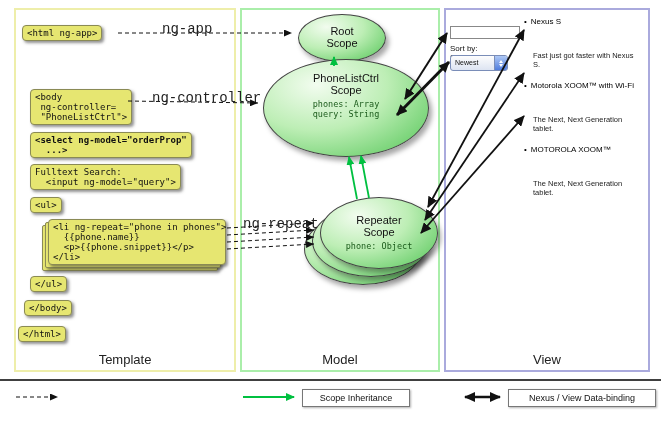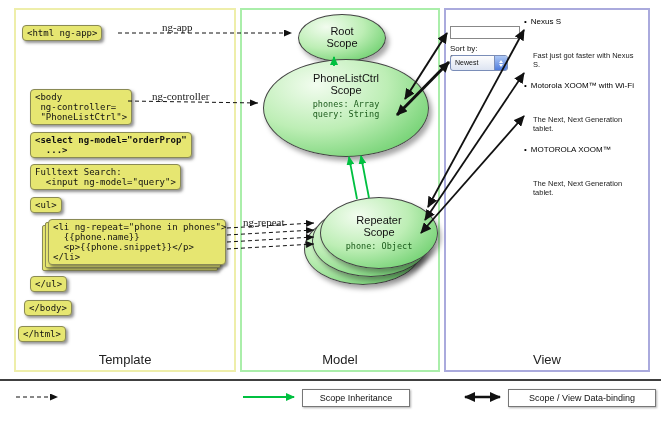--- a/index.html
+++ b/index.html
@@ -36,22 +36,22 @@
               color:#000;margin-top:1px;white-space:pre;}
   #root-scope{left:298px;top:14px;width:86px;height:46px;padding-top:0;}
   #root-scope .scope-title{margin-top:10px;}
   #plc-scope{left:263px;top:59px;width:164px;height:96px;}
   #plc-scope .scope-title{margin-top:12px;}
   #rep-e2,#rep-e3{width:116px;height:70px;}
   #rep-e3{left:304px;top:213px;}
   #rep-e2{left:312px;top:205px;}
   #rep-e1{left:320px;top:197px;width:116px;height:70px;}
   #rep-e1 .scope-title{margin-top:16px;}
-  .arrow-label{position:absolute;z-index:6;font-family:Liberation Serif, serif;
-               font-size:11px;color:#222;}
+  .arrow-label{position:absolute;z-index:6;font-family:Liberation Mono, monospace;
+               font-size:14px;color:#222;}
   #lbl-ng-app{left:162px;top:21px;}
   #lbl-ng-controller{left:152px;top:90px;}
   #lbl-ng-repeat{left:243px;top:216px;}
   #arrows{position:absolute;left:0;top:0;z-index:5;pointer-events:none;}
   
   .v-label{position:absolute;z-index:3;font-size:8px;color:#111;}
   #v-search-label{left:450px;top:19px;margin-top:34px;}
   #v-sort-label{left:450px;top:44px;}
   #v-search-input{position:absolute;z-index:3;left:450px;top:26px;width:64px;height:11px;
                   border:1px solid #888;background:#fff;font-size:8px;padding:0 2px;}
@@ -165,21 +165,21 @@
     <div class="view-item">
       <div class="vi-title-row">
         <span class="bullet">•</span>
         <span class="vi-title">MOTOROLA XOOM™</span>
       </div>
       <div class="vi-desc">The Next, Next Generation tablet.</div>
     </div>
   </div>
 
   <div class="legend-box" id="legend-inherit">Scope Inheritance</div>
-  <div class="legend-box" id="legend-binding">Scope / View Data-binding</div>
+  <div class="legend-box" id="legend-binding">Nexus / View Data-binding</div>
 
   <svg id="arrows" width="661" height="425">
     <defs>
       <marker id="ah-sm" markerUnits="userSpaceOnUse" markerWidth="9" markerHeight="7" refX="8" refY="3.5" orient="auto-start-reverse">
         <path d="M0,0 L8,3.5 L0,7 z" fill="#111"></path>
       </marker>
       <marker id="ah-big" markerUnits="userSpaceOnUse" markerWidth="12" markerHeight="10" refX="10" refY="5" orient="auto-start-reverse">
         <path d="M0,0 L11,5 L0,10 z" fill="#111"></path>
       </marker>
       <marker id="ah-green" markerUnits="userSpaceOnUse" markerWidth="10" markerHeight="8" refX="8" refY="4" orient="auto-start-reverse">

